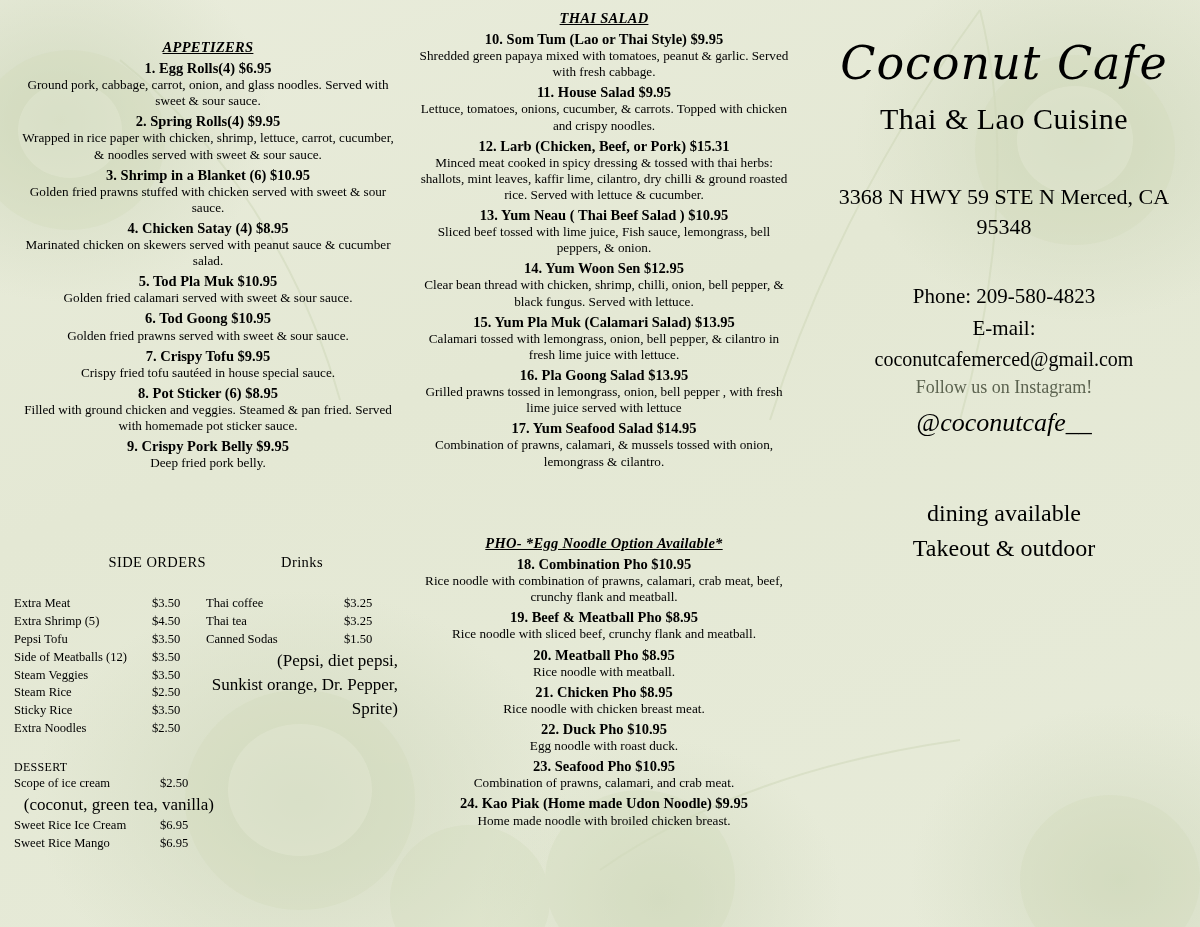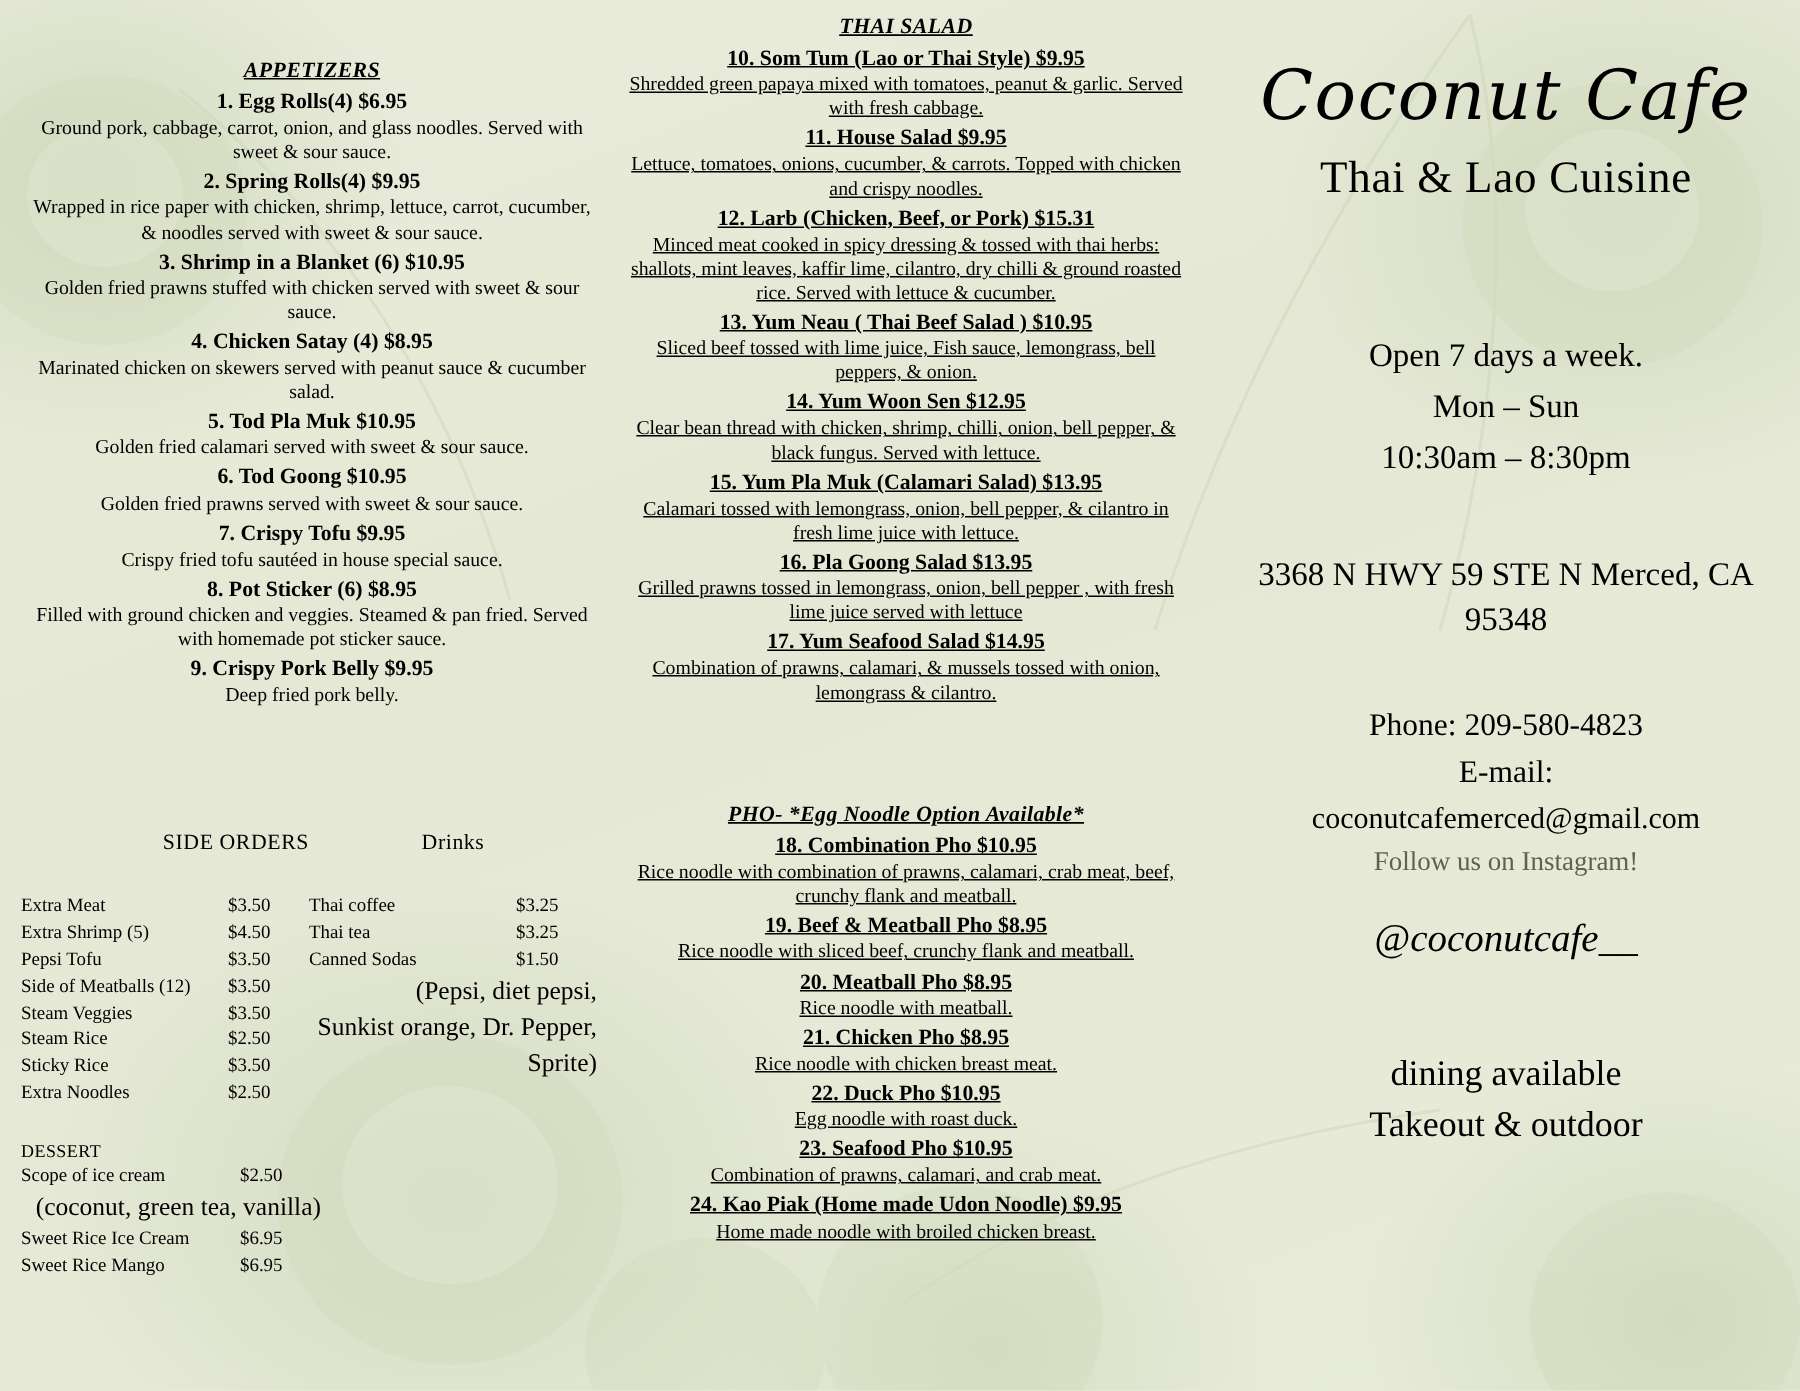--- a/index.html
+++ b/index.html
@@ -43,21 +43,20 @@
     width: 400px;
     text-align: center;
     margin-top: 29px;
   }
   .col-mid {
     position: absolute;
     left: 404px;
     top: 10px;
     width: 400px;
     text-align: center;
-    text-decoration: underline;
   }
   .col-right {
     position: absolute;
     left: 812px;
     top: 14px;
     width: 384px;
     text-align: center;
   }
 
   .section-head {
@@ -146,21 +145,21 @@
     line-height: 1.5;
   }
   .email-addr { font-size: 20px; }
   .insta {
     font-size: 18px;
     color: #5c6350;
   }
   .handle {
     font-size: 26px;
     font-style: italic;
-    margin-top: 18px;
+    margin-top: 2px;
   }
   .takeout {
     margin-top: 54px;
     font-size: 24px;
     line-height: 1.45;
   }
 </style>
 </head>
 <body>
 
@@ -333,25 +332,20 @@
           <span class="nm">Sweet Rice Mango</span>
           <span class="pr">$6.95</span>
         </div>
       </div>
     </div>
 
     <div class="col-right">
       <div class="brand">Coconut Cafe</div>
       <div class="brand-sub">Thai &amp; Lao Cuisine</div>
 
-      <div class="hours">
-        <div>Open 7 days a week.</div>
-        <div>Mon – Sun</div>
-        <div>10:30am – 8:30pm</div>
-      </div>
 
       <div class="address">
         <div>3368  N HWY 59 STE N Merced, CA</div>
         <div>95348</div>
       </div>
 
       <div class="contact">
         <div>Phone:  209-580-4823</div>
         <div>E-mail:</div>
         <div class="email-addr">coconutcafemerced@gmail.com</div>

